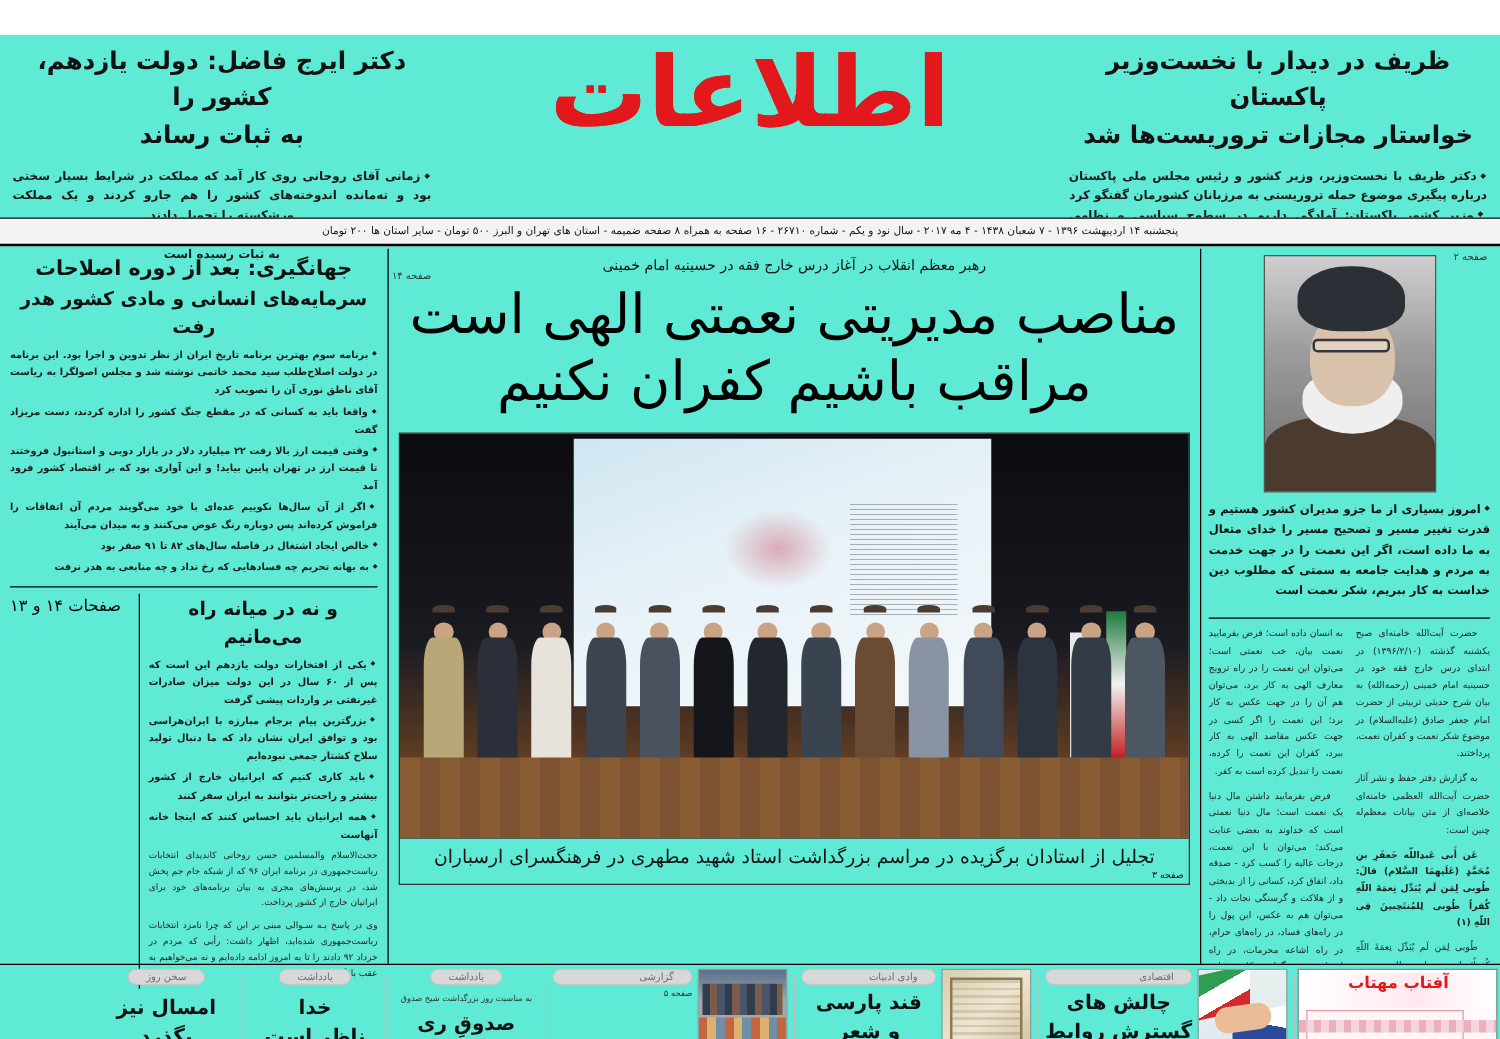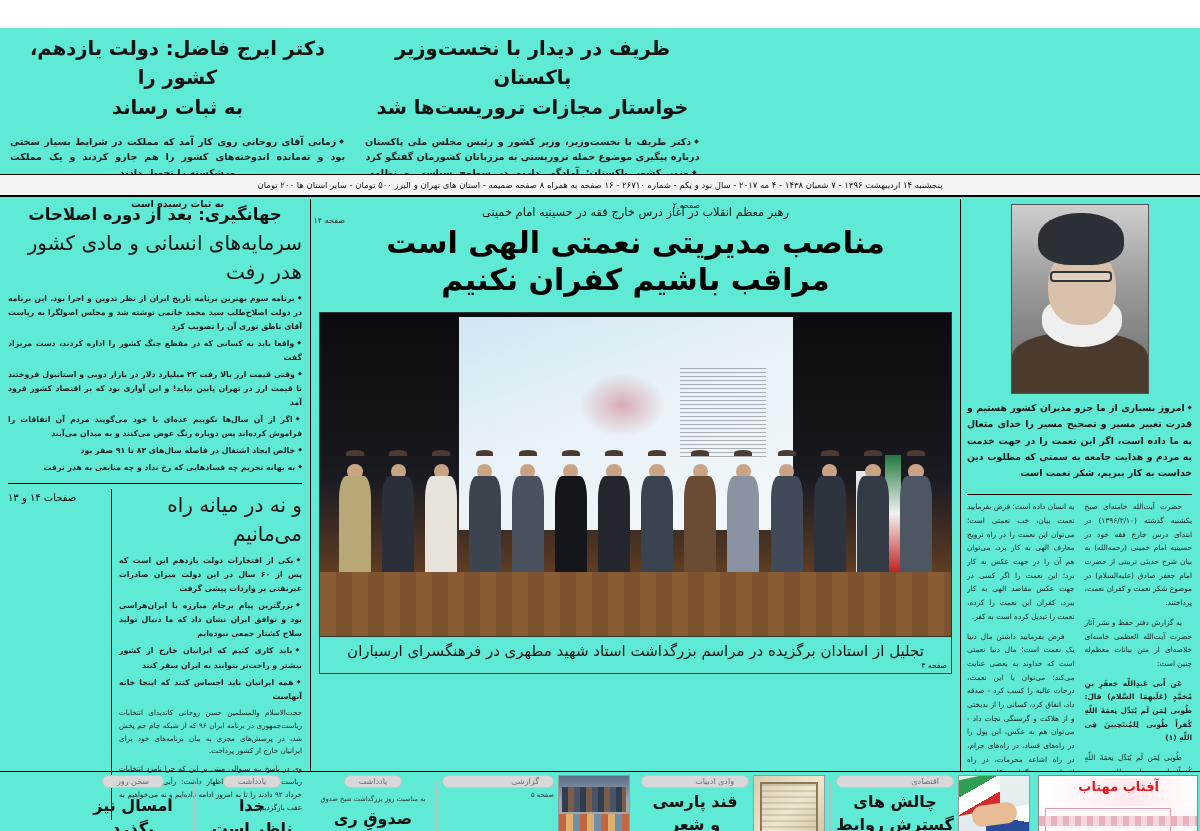--- a/index.html
+++ b/index.html
@@ -116,22 +116,22 @@
   }
   .two-col-text p { margin: 0 0 6px 0; text-indent: 10px; }
   .arabic-q { font-weight: bold; direction: rtl; }
 
   
   .kicker {
     text-align: center; font-size: 11.4px; color: #111;
     margin: 2px 0 6px 0; font-weight: normal;
   }
   .main-headline {
-    text-align: center; font-weight: bold; color: #000;
-    font-size: 30px; line-height: 1.22; letter-spacing: -1px;
+    text-align: center; font-weight: normal; color: #000;
+    font-size: 44px; line-height: 1.22; letter-spacing: -1px;
     margin-bottom: 10px;
   }
   .photo-wrap { position: relative; margin: 4px 2px 0 2px; border-radius: 25px; }
   .photo {
     width: 100%; height: 325px; border: 1px solid #333;
     background: linear-gradient(180deg,#0c0c10 0%, #16161c 42%, #1b1b22 52%, #5a3a22 78%, #8a5c33 100%);
     position: relative; overflow: hidden;
   }
   .screen {
     position: absolute; top: 4px; left: 22%; width: 53%; height: 66%;
@@ -162,40 +162,40 @@
     padding: 5px 4px 3px 4px; color: #111;
   }
   .caption .pg { display:block; text-align: right; font-size: 7.5px; margin-top: 1px; }
 
   
   .lead-title {
     text-align: center; font-weight: bold; font-size: 16.5px;
     line-height: 1.45; color: #111; letter-spacing: -.3px;
   }
   .lead-sub {
-    text-align: right; font-weight: normal; font-size: 20px;
+    text-align: center; font-weight: bold; font-size: 15px;
     line-height: 1.45; color: #111; margin-top: 2px; letter-spacing: -.3px;
   }
   .l-bullets {
     font-size: 7.8px; line-height: 1.8; text-align: justify;
     font-weight: bold; color: #1a1a1a; margin-top: 5px;
   }
   .l-bullets .bi { display: block; margin-bottom: 3px; }
   .l-bullets .bi:before { content: "\25C6"; font-size: 5px; margin-left: 3px; vertical-align: 2px; }
   .split { display: flex; flex-direction: row; gap: 7px; }
   .split .s-main { flex: 1; }
   .split .s-side { width: 104px; border-right: 1px solid #000; padding-right: 6px; }
   .side-title {
     font-size: 14.5px; font-weight: bold; line-height: 1.5;
     text-align: center; color: #111;
   }
   .side-bullets { font-size: 7.4px; line-height: 1.78; text-align: justify;
     font-weight: bold; margin-top: 4px; }
   .side-bullets .bi:before { content: "\25C6"; font-size: 5px; margin-left: 2px; vertical-align: 2px; }
-  .side-pages { font-size: 10px; text-align: left; margin-top: 3px; }
+  .side-pages { font-size: 13px; text-align: left; margin-top: 3px; }
   .body-small { font-size: 7.2px; line-height: 1.8; text-align: justify; color:#222; }
   .body-small p { margin: 0 0 5px 0; }
 
   
   .strip {
     position: absolute; bottom: 0; right: 0; left: 0; height: 87px;
     display: flex; flex-direction: row; align-items: stretch;
     padding: 3px 2px; gap: 2px;
   }
   .teaser { display: flex; flex-direction: row-reverse; align-items: flex-start; gap: 4px; padding: 0 3px; }
@@ -254,20 +254,23 @@
         <div>دکتر ایرج فاضل: دولت یازدهم، کشور را</div>
         <div>به ثبات رساند</div>
       </div>
       <div class="mh-bullets">
         <span class="bi">زمانی آقای روحانی روی کار آمد که مملکت در شرایط بسیار سختی بود و ته‌مانده اندوخته‌های کشور را هم جارو کردند و یک مملکت ورشکسته را تحویل دادند</span>
         <span class="bi">خوشبختانه در این دولت هر روز یک اتفاق و حشتناک نمی‌افتد و کشور به ثبات رسیده است</span>
       </div>
       <div class="mh-page">صفحه ۱۴</div>
     </div>
 
+    <div class="mh-logo">
+      <div class="logo-word">اطلاعات</div>
+    </div>
 
     <div class="mh-side">
       <div class="mh-headline">
         <div>ظریف در دیدار با نخست‌وزیر پاکستان</div>
         <div>خواستار مجازات تروریست‌ها شد</div>
       </div>
       <div class="mh-bullets">
         <span class="bi">دکتر ظریف با نخست‌وزیر، وزیر کشور و رئیس مجلس ملی پاکستان درباره پیگیری موضوع حمله تروریستی به مرزبانان کشورمان گفتگو کرد</span>
         <span class="bi">وزیر کشور پاکستان: آمادگی داریم در سطوح سیاسی و نظامی مشکلات را حل کنیم</span>
       </div>

